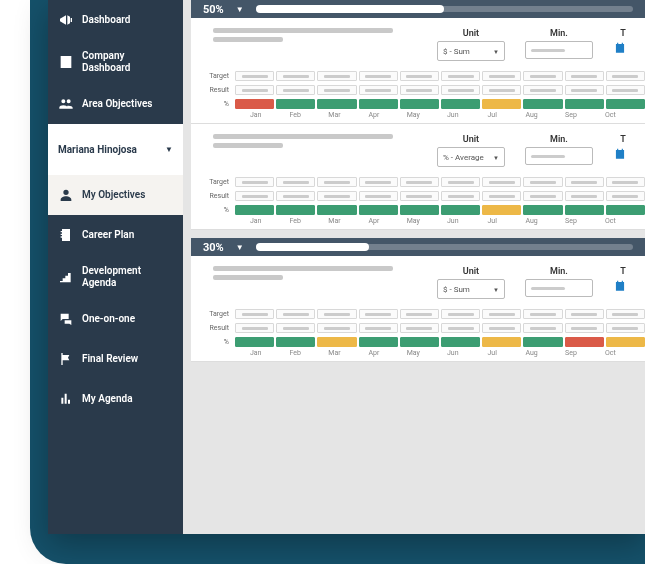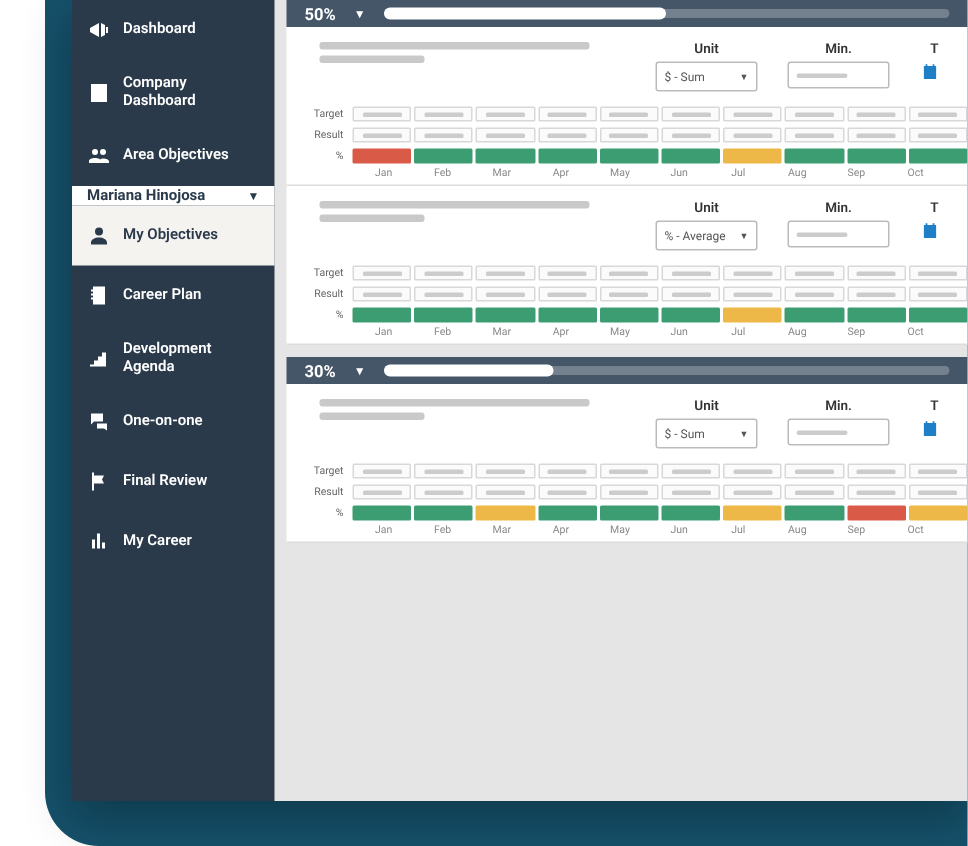--- a/index.html
+++ b/index.html
@@ -58,21 +58,21 @@
     flex-shrink: 0;
     display: flex;
     align-items: center;
     justify-content: center;
   }
   .side-item .icon svg { width: 16px; height: 16px; fill: currentColor; }
   .side-item .label { font-weight: 600; line-height: 1.2; }
   .user-row {
     background: #fff;
     color: #2a3a4b;
-    padding: 1px 10px;
+    padding: 20px 10px;
     font-weight: 700;
     font-size: 10px;
     display: flex;
     align-items: center;
     justify-content: space-between;
     cursor: pointer;
   }
   .user-row .chev { font-size: 8px; }
   
   .main {
@@ -286,21 +286,21 @@
           </svg>
         </span>
       <span class="label">Final Review</span>
     </div>
     <div class="side-item">
       <span class="icon">
           <svg viewBox="0 0 24 24">
             <path d="M5 10h3v9H5v-9zm5-6h3v15h-3V4zm5 9h3v6h-3v-6z"></path>
           </svg>
         </span>
-      <span class="label">My Career</span>
+      <span class="label">My Agenda</span>
     </div>
   </div>
 
   <div class="main" id="main-content">
   <div class="section">
     <div class="weight-bar">
       <span>50%</span>
       <span class="arrow">▼</span>
       <div class="track">
         <div class="fill" style="width:50%"></div>

